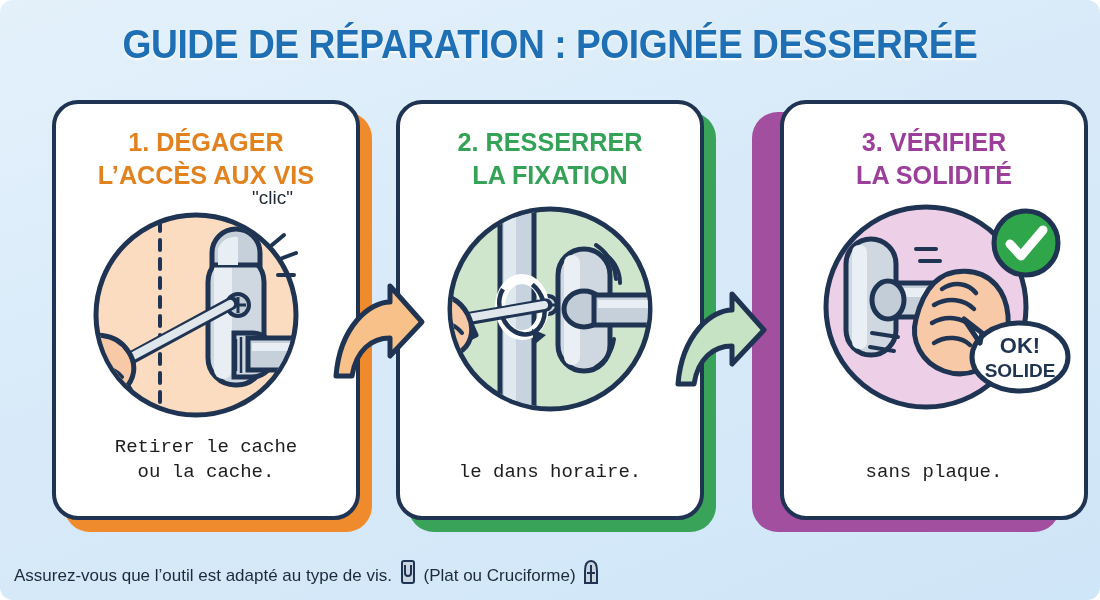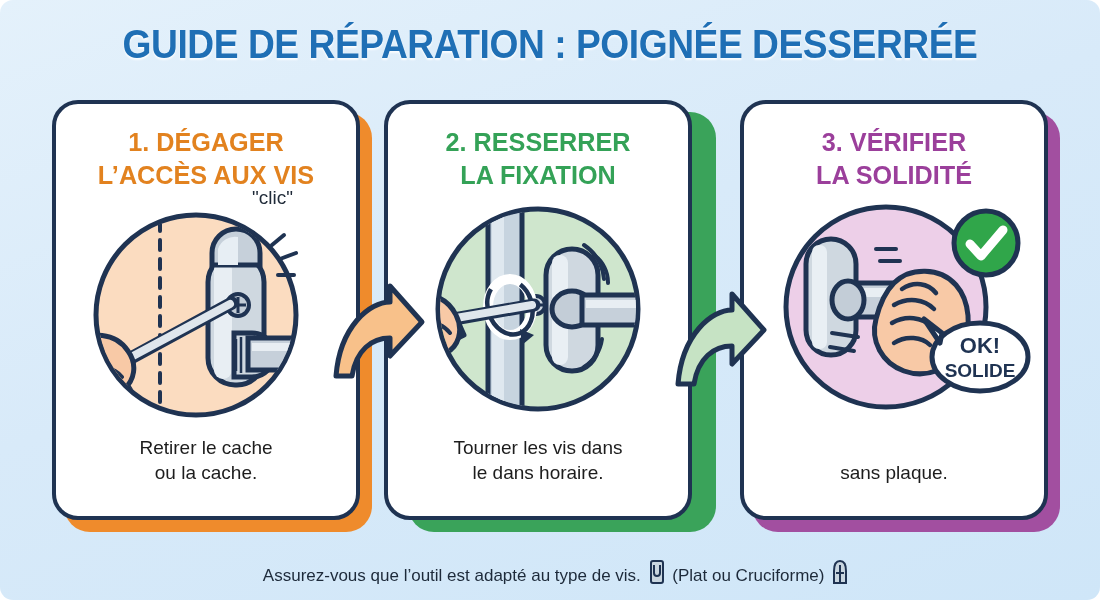--- a/index.html
+++ b/index.html
@@ -40,22 +40,22 @@
     z-index: 3;
   }
   .card-shadow {
     position: absolute;
     top: 112px;
     width: 308px; height: 420px;
     border-radius: 26px;
     z-index: 2;
   }
   #card1 { left: 52px; }   #shadow1 { left: 64px; background: #ef8b2c; }
-  #card2 { left: 384px; }  #shadow2 { left: 408px; background: #3aa35a; }
-  #card3 { left: 740px; }  #shadow3 { left: 752px; background: #a24fa0; }
+  #card2 { left: 396px; }  #shadow2 { left: 408px; background: #3aa35a; }
+  #card3 { left: 780px; }  #shadow3 { left: 752px; background: #a24fa0; }
 
   .card-heading {
     margin-top: 22px;
     text-align: center;
     font-size: 26px;
     font-weight: 700;
     line-height: 1.25;
     transform: scaleX(0.97);
   }
   .c1 .card-heading { color: #e2821f; }
@@ -70,32 +70,33 @@
   }
   .illus svg { display: block; margin: 0 auto; }
 
   .card-caption {
     position: absolute;
     bottom: 30px; left: 0; width: 100%;
     text-align: center;
     font-size: 19px;
     line-height: 1.35;
     color: #1d1d1d;
+    font-family: Liberation Mono, monospace;
   }
 
   
   .arrow { position: absolute; z-index: 6; }
   #arrow1 { left: 330px; top: 280px; }
   #arrow2 { left: 672px; top: 288px; }
 
   
   #footer {
     position: absolute;
     bottom: 14px; left: 0; width: 1100px;
-    text-align: center;
+    text-align: left;
     font-size: 17px;
     color: #1d2a3a;
     white-space: nowrap;
     padding-left: 14px;
   }
   #footer .bit { vertical-align: -4px; margin: 0 3px; }
 
   .spk-text { font-weight: 700; fill: #1f3352; }
 </style>
 </head>
@@ -215,21 +216,20 @@
 
           <g fill="none" stroke="#1f3352" stroke-width="4" stroke-linecap="round">
             <path d="M206 58 a34 34 0 0 1 14 28"></path>
             <path d="M196 48 a46 46 0 0 1 20 34"></path>
             <path d="M196 170 a40 40 0 0 0 18 -28"></path>
           </g>
         </g>
       </svg>
     </div>
     <div class="card-caption">
-      <div>Tourner les vis dans</div>
       <div>le dans horaire.</div>
     </div>
   </div>
 
   <div class="card c3" id="card3">
     <div class="card-heading">
       <div>3. VÉRIFIER</div>
       <div>LA SOLIDITÉ</div>
     </div>
     <div class="illus">

